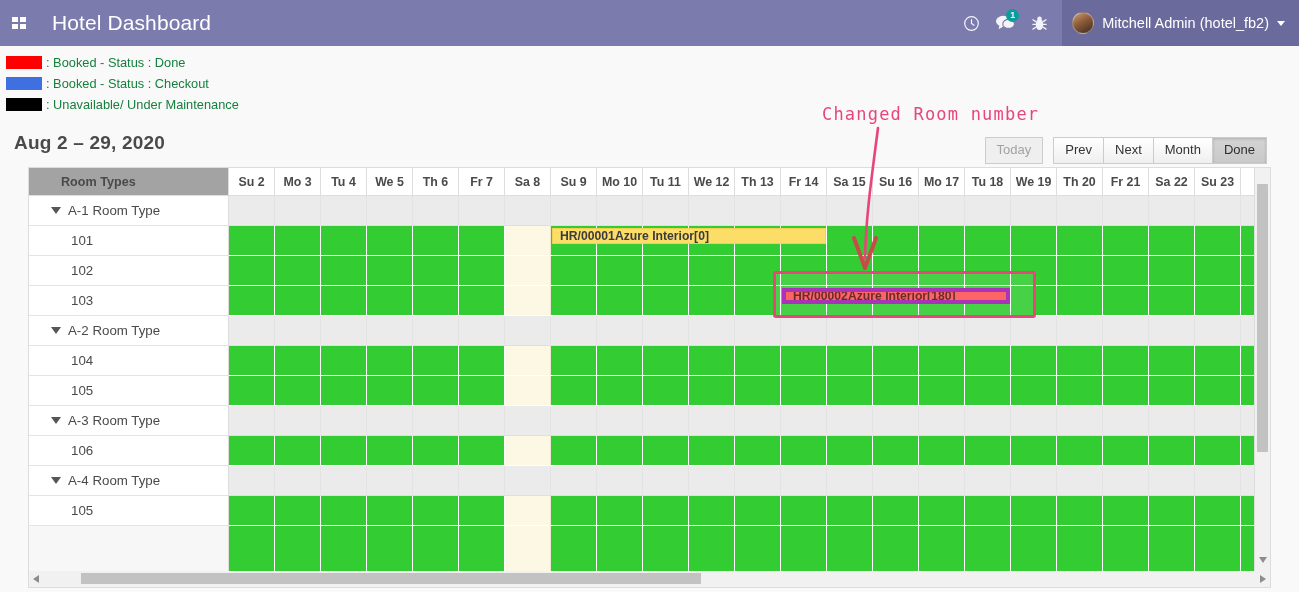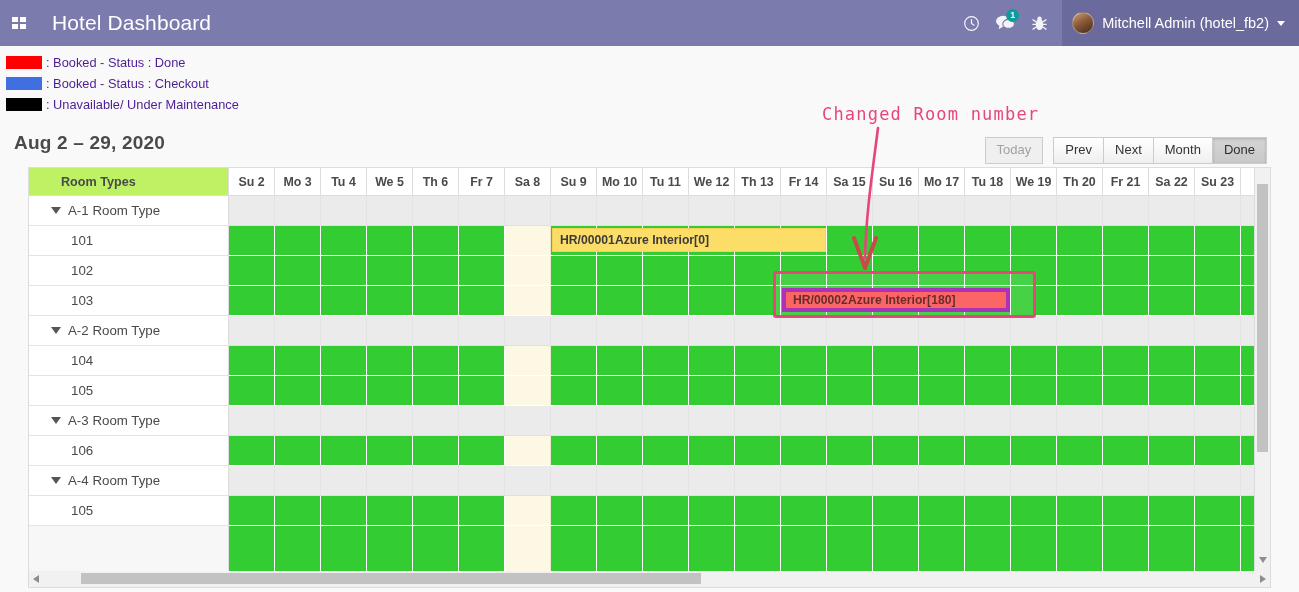--- a/index.html
+++ b/index.html
@@ -93,21 +93,21 @@
 
   
   #legend {
     padding: 6px 0 4px 0;
   }
   .legend-row {
     display: flex;
     align-items: center;
     height: 21px;
     font-size: 12.8px;
-    color: #4c1d95;
+    color: #15803d;
   }
   .legend-swatch {
     width: 36px; height: 13px;
     margin: 0 4px 0 6px;
     flex: none;
   }
 
   
   #cal-area { position: relative; padding: 0 14px; }
   #cal-head {
@@ -160,21 +160,21 @@
     overflow: hidden;
   }
   #grid {
     display: flex;
     height: 100%;
   }
   #left-col {
     width: 200px;
     flex: none;
     border-right: 1px solid #dddddd;
-    background: #bef264;
+    background: #a3a3a3;
     position: relative;
     z-index: 3;
   }
   #right-col {
     flex: 1;
     position: relative;
     overflow: hidden;
   }
 
   .hdr-cell {
@@ -244,21 +244,21 @@
     border-bottom: 1px solid #ffffff;
     background: #33cc33;
   }
   .day-row.group .cell { background: transparent; border-right-color: #e3e3e3; border-bottom-color: transparent; }
   .cell.today { background: #fcf8e3; border-right-color: #ece7cd; }
   .day-row.group .cell.today { background: transparent; }
 
   
   .event {
     position: absolute;
-    height: 24px;
+    height: 16px;
     top: 2px;
     display: flex;
     align-items: center;
     padding-left: 7px;
     font-size: 12.2px;
     font-weight: bold;
     color: #3b3b3b;
     white-space: nowrap;
     overflow: hidden;
     cursor: pointer;

